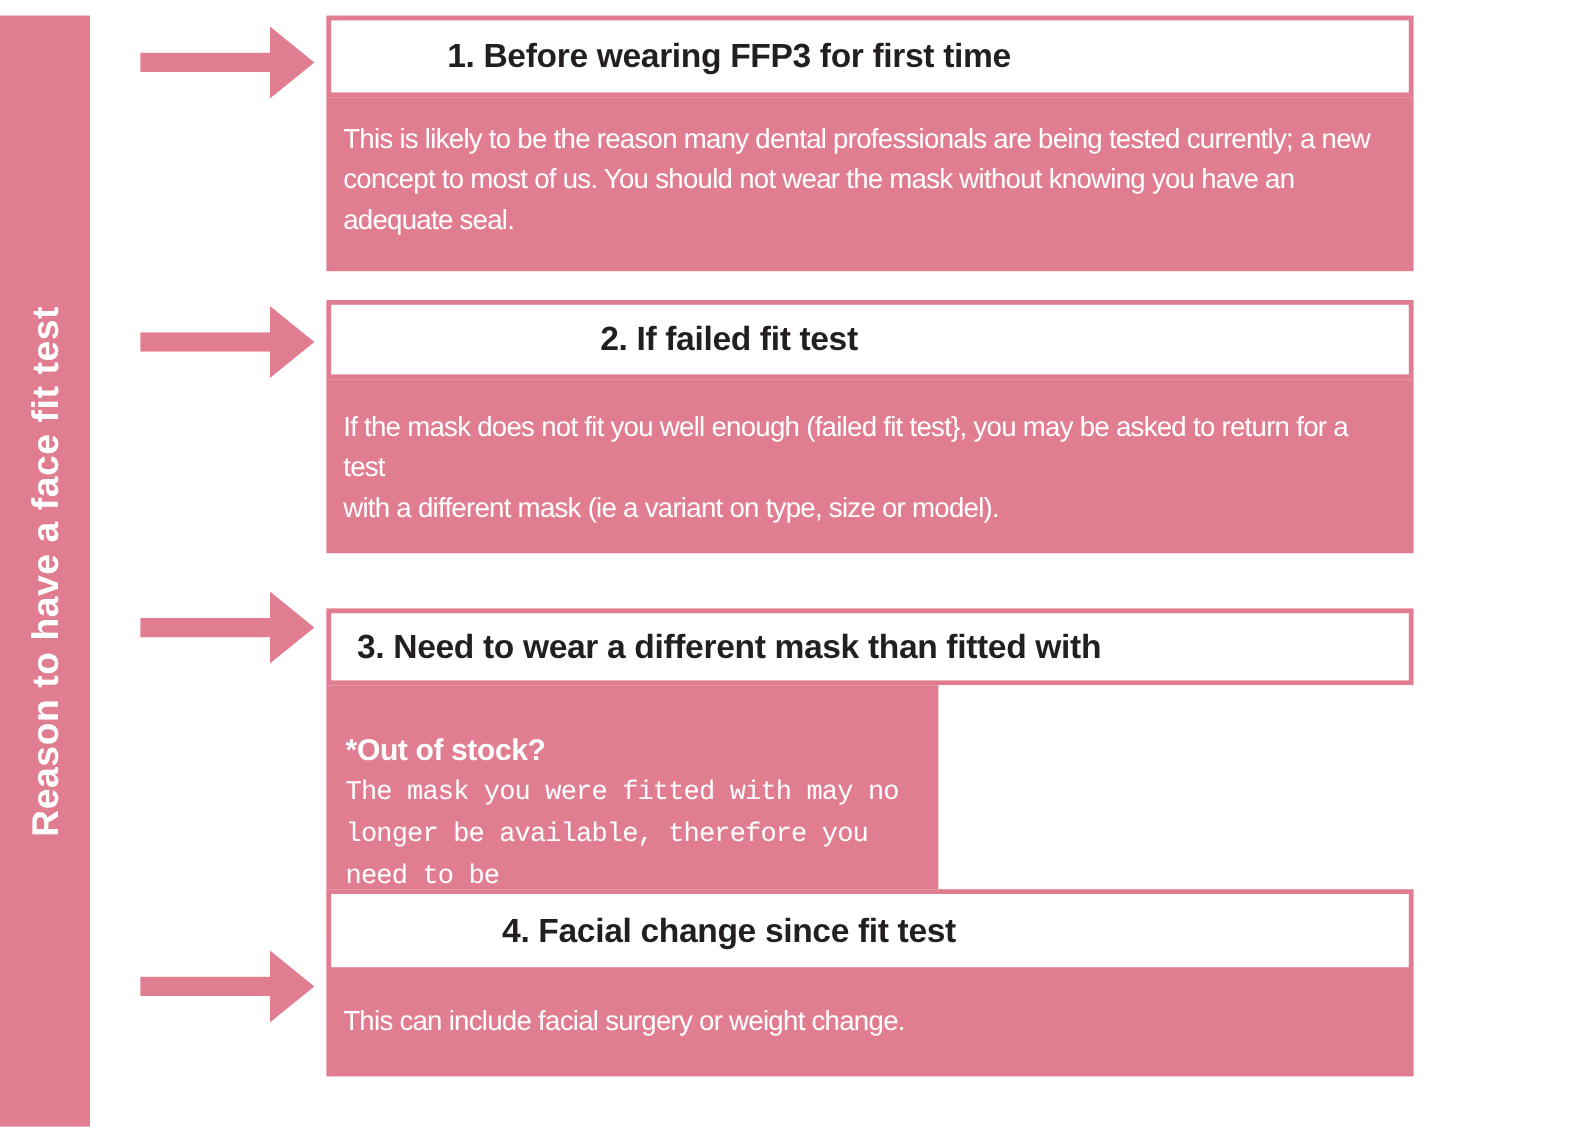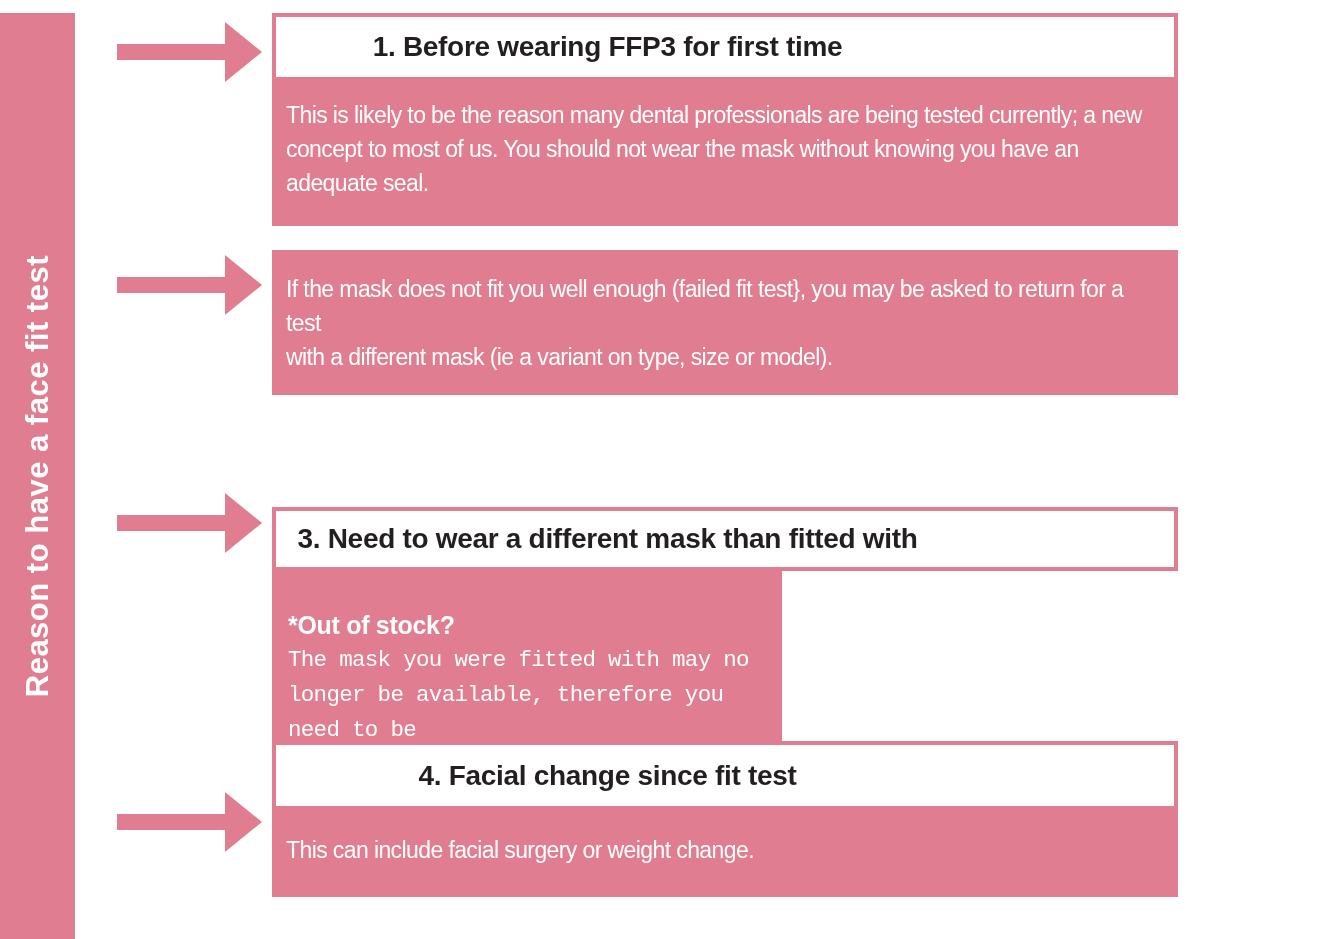--- a/index.html
+++ b/index.html
@@ -104,20 +104,21 @@
 </div>
 
 <div class="box box-1">
   <div class="box-header">1. Before wearing FFP3 for first time</div>
   <div class="box-body">This is likely to be the reason many dental professionals are being tested currently; a new
 concept to most of us. You should not wear the mask without knowing you have an
 adequate seal.</div>
 </div>
 
 <div class="box box-2">
+  <div class="box-header">2. If failed fit test</div>
   <div class="box-body">If the mask does not fit you well enough (failed fit test}, you may be asked to return for a test
 with a different mask (ie a variant on type, size or model).</div>
 </div>
 
 <div class="box box-3">
   <div class="box-header">3. Need to wear a different mask than fitted with</div>
   <div class="box-columns">
     <div class="col col-left">
       <div class="col-heading">*Out of stock?</div>
       <div class="col-text">The mask you were fitted with may no

